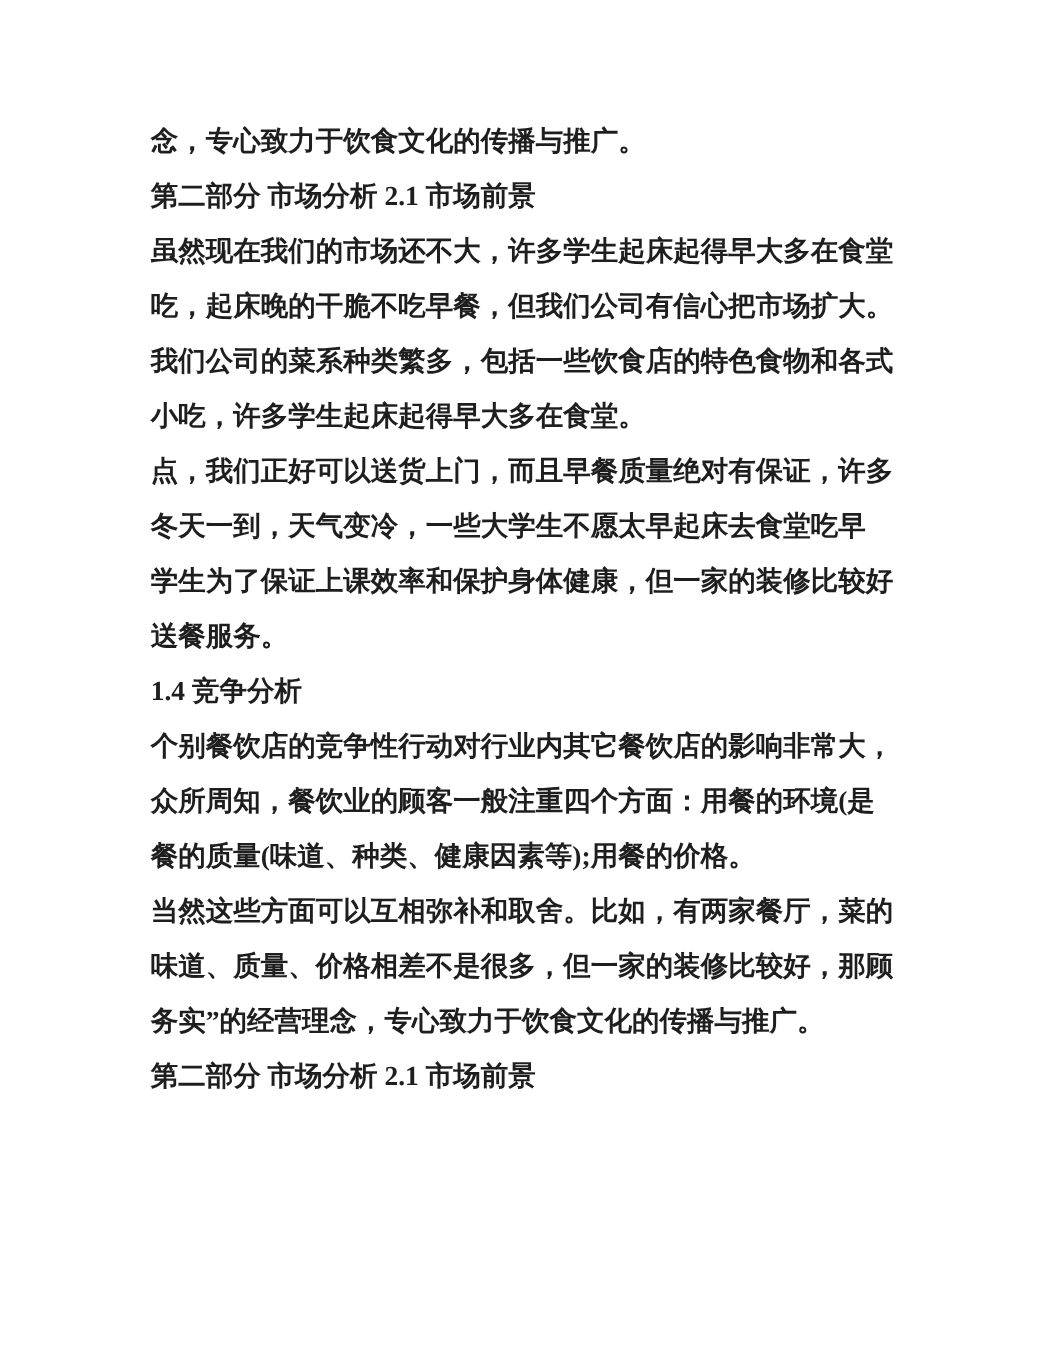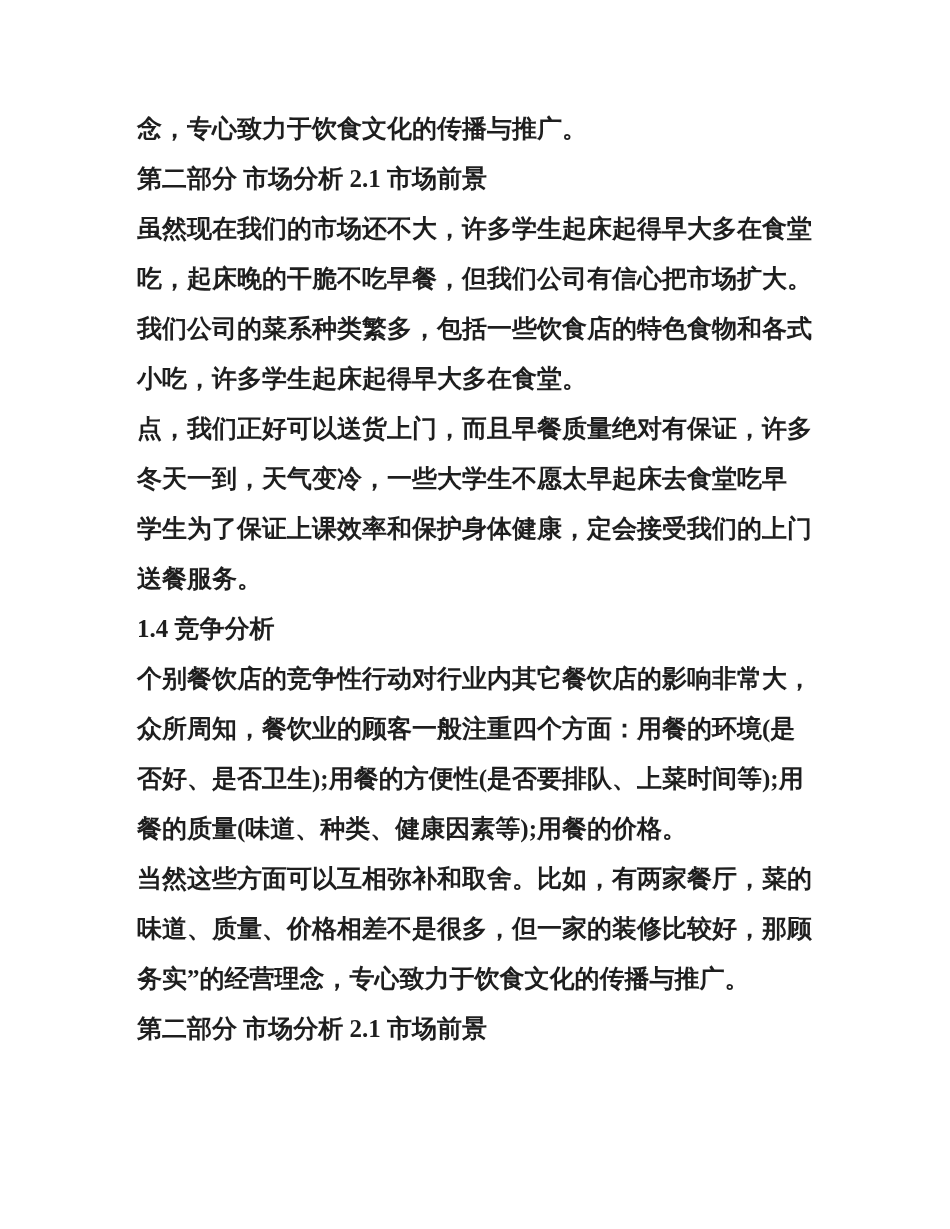--- a/index.html
+++ b/index.html
@@ -38,25 +38,24 @@
 <div class="page">
   <div class="content">
     <div class="line">念，专心致力于饮食文化的传播与推广。</div>
     <div class="line">第二部分 市场分析 2.1 市场前景</div>
     <div class="line">虽然现在我们的市场还不大，许多学生起床起得早大多在食堂</div>
     <div class="line">吃，起床晚的干脆不吃早餐，但我们公司有信心把市场扩大。</div>
     <div class="line">我们公司的菜系种类繁多，包括一些饮食店的特色食物和各式</div>
     <div class="line">小吃，许多学生起床起得早大多在食堂。</div>
     <div class="line">点，我们正好可以送货上门，而且早餐质量绝对有保证，许多</div>
     <div class="line">冬天一到，天气变冷，一些大学生不愿太早起床去食堂吃早</div>
-    <div class="line">学生为了保证上课效率和保护身体健康，定会接受我们的上门</div>
+    <div class="line">学生为了保证上课效率和保护身体健康，但一家的装修比较好</div>
     <div class="line">送餐服务。</div>
     <div class="line">1.4 竞争分析</div>
     <div class="line">个别餐饮店的竞争性行动对行业内其它餐饮店的影响非常大，</div>
     <div class="line">众所周知，餐饮业的顾客一般注重四个方面：用餐的环境(是</div>
-    <div class="line">否好、是否卫生);用餐的方便性(是否要排队、上菜时间等);用</div>
     <div class="line">餐的质量(味道、种类、健康因素等);用餐的价格。</div>
     <div class="line">当然这些方面可以互相弥补和取舍。比如，有两家餐厅，菜的</div>
     <div class="line">味道、质量、价格相差不是很多，但一家的装修比较好，那顾</div>
     <div class="line">务实”的经营理念，专心致力于饮食文化的传播与推广。</div>
     <div class="line">第二部分 市场分析 2.1 市场前景</div>
   </div>
 </div>
 
 </body></html>

